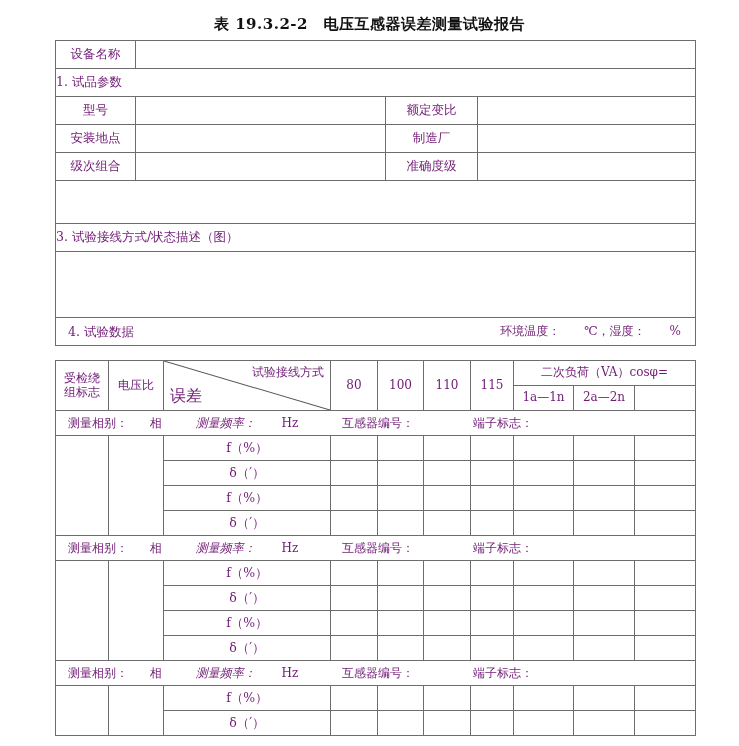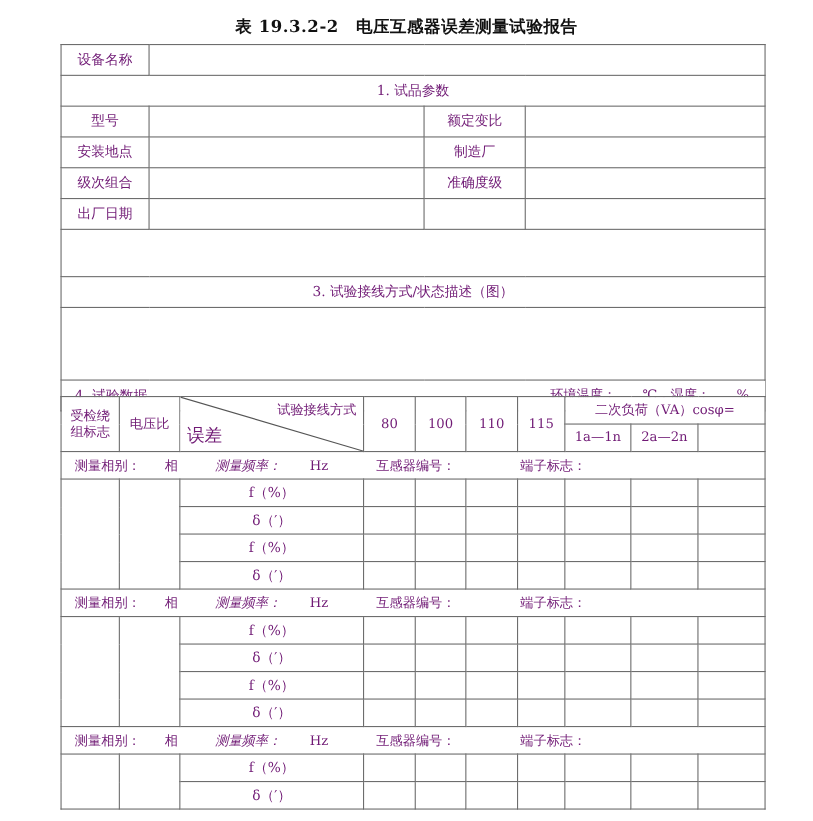--- a/index.html
+++ b/index.html
@@ -44,21 +44,21 @@
     color: #701a75;
   }
   .tbl td {
     border: 1px solid #6d6d6d;
     padding: 0;
     height: 27px;
     vertical-align: middle;
     background: #fff;
   }
   .c  { text-align: center; }
-  .sec { text-align: center; padding-left: 12px; font-size: 12.5px; }
+  .sec { text-align: left; padding-left: 12px; font-size: 12.5px; }
   .blank { }
 
   
   .dt { font-size: 12px; }
   .dt td { height: 24px; }
   .hd { text-align: center; line-height: 1.15; }
 
   
   .diag {
     position: relative;
@@ -145,26 +145,20 @@
       <tr>
         <td class="c">安装地点</td>
         <td class="blank"></td>
         <td class="c">制造厂</td>
         <td class="blank"></td>
       </tr>
       <tr>
         <td class="c">级次组合</td>
         <td class="blank"></td>
         <td class="c">准确度级</td>
-        <td class="blank"></td>
-      </tr>
-      <tr>
-        <td class="c">出厂日期</td>
-        <td class="blank"></td>
-        <td class="c"></td>
         <td class="blank"></td>
       </tr>
 
       <tr>
         <td class="blank" colspan="4" style="height:42px;"></td>
       </tr>
 
       <tr>
         <td class="sec" colspan="4">3. 试验接线方式/状态描述（图）</td>
       </tr>

